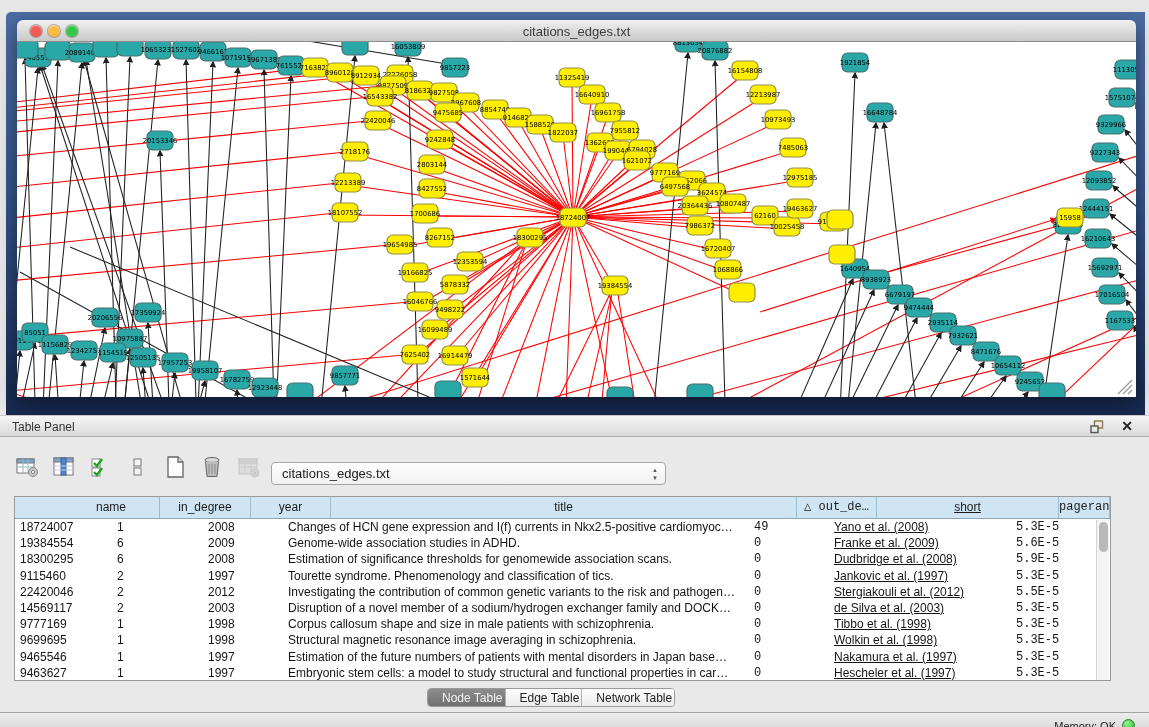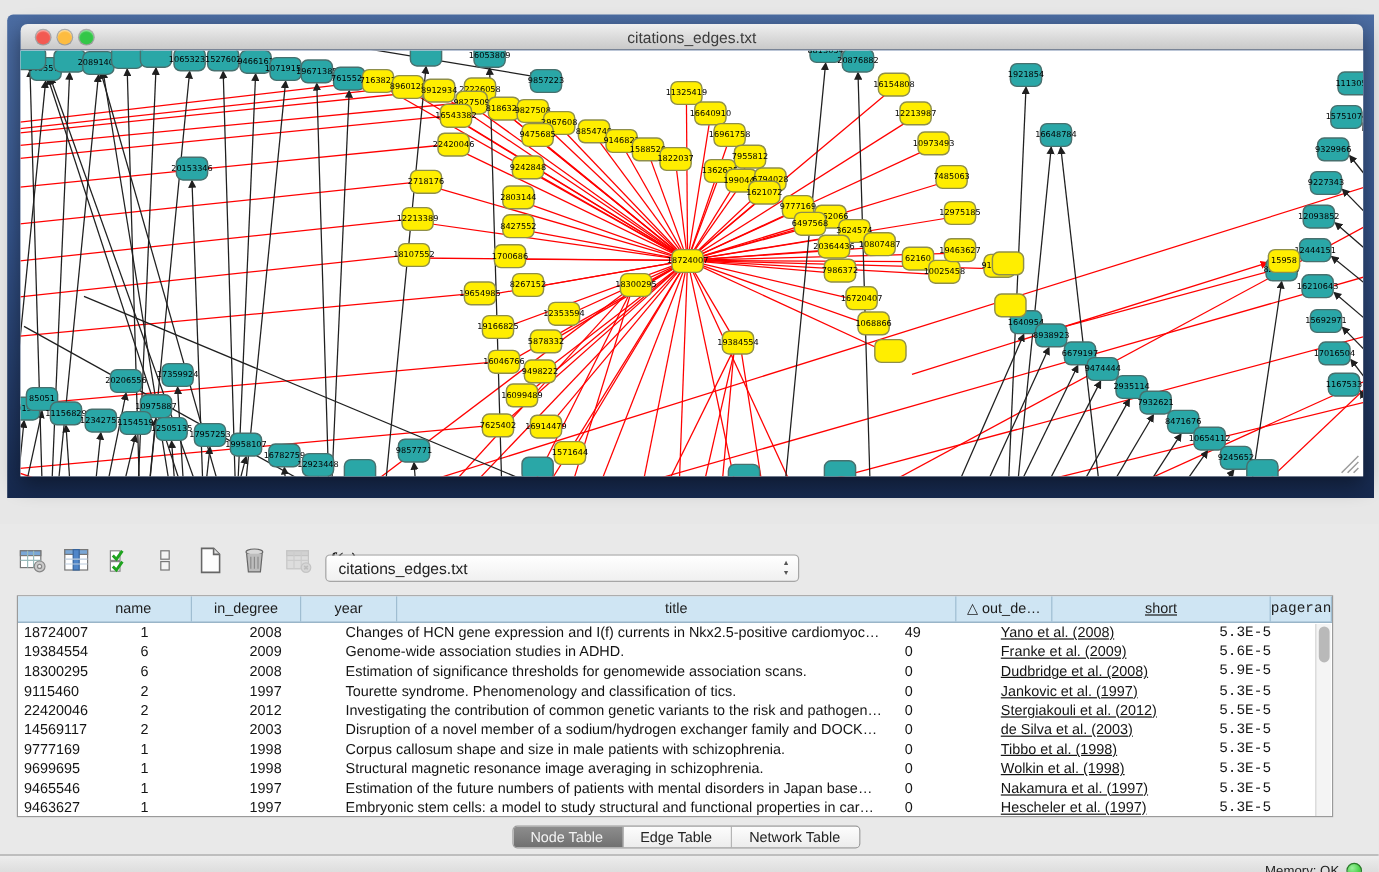--- a/index.html
+++ b/index.html
@@ -34,26 +34,26 @@
     background:linear-gradient(#ffffff,#f0f0f0); border:1px solid #a6a6a6; border-radius:4px;
     font-size:13px; color:#222; display:flex; align-items:center; padding-left:10px; cursor:pointer; }
   #sheet-select .arrows { position:absolute; right:7px; top:3px; font-size:6px; line-height:8px; color:#555; text-align:center; }
 
   #grid { position:absolute; left:14px; top:59px; width:1097px; height:185px; background:#fff; border:1px solid #9a9a9a; }
   .hdr-row { display:flex; height:22px; background:#cfe5f3; border-bottom:1px solid #8aa8bd;padding-left:48px; }
   .hdr-cell { font-size:12px; color:#1c1c1c; text-align:center; line-height:21px; border-right:1px solid #9fbdd1;
     overflow:hidden; white-space:nowrap; cursor:pointer; }
   .row { display:flex; height:16.2px; }
   .cell { font-size:12px; color:#141414; line-height:16px; padding-left:5px; overflow:hidden; white-space:nowrap; }
-  .c0{width:97px;} .c1{width:91px;} .c2{width:80px;} .c3{width:466px;} .c4{width:80px;} .c5{width:182px;text-decoration:underline;} .c6{flex:1;font-family:Liberation Mono, monospace;}
+  .c0{width:97px;} .c1{width:91px;} .c2{width:80px;} .c3{width:466px;} .c4{width:80px;font-family:Liberation Mono, monospace;} .c5{width:182px;text-decoration:underline;} .c6{flex:1;font-family:Liberation Mono, monospace;}
   #vscroll { position:absolute; right:1px; top:23px; width:13px; height:160px; background:#f4f4f4; border-left:1px solid #d5d5d5; }
   #vthumb { position:absolute; left:2px; top:2px; width:9px; height:30px; background:#b9b9b9; border-radius:5px; }
 
   #tabs { position:absolute; left:427px; top:251px; height:19px; display:flex; border:1px solid #9a9a9a; border-radius:4px; overflow:hidden; background:#fff; }
-  .tab { font-size:12px; padding:2px 16px 0 14px; color:#222; background:linear-gradient(#fdfdfd,#ececec); border-right:1px solid #b5b5b5; cursor:pointer; }
+  .tab { font-size:12px; padding:2px 2px 0 14px; color:#222; background:linear-gradient(#fdfdfd,#ececec); border-right:1px solid #b5b5b5; cursor:pointer; }
   .tab:last-child { border-right:none; }
   .tab.active { background:linear-gradient(#8d8d8d,#707070); color:#f4f4f4; }
 
   #statusbar { position:absolute; left:0; top:700px; width:1149px; height:27px;
     background:linear-gradient(#ededed,#cfcfcf); border-top:1px solid #a3a3a3; }
   #memory { position:absolute; right:14px; top:6px; display:flex; align-items:flex-end; gap:6px; font-size:11px; color:#222; }
   #mem-dot { width:13px; height:13px; border-radius:50%; background:radial-gradient(circle at 35% 30%,#8ae88a,#2fbf3a 70%); border:1px solid #2a7a2a; }
 </style>
 </head>
 <body>
@@ -741,20 +741,28 @@
           <g id="resize-grip" stroke="#9a9a9a" stroke-width="1.2">
             <line x1="1118" y1="382" x2="1132" y2="368"></line>
             <line x1="1123" y1="382" x2="1132" y2="373"></line>
             <line x1="1128" y1="382" x2="1132" y2="378"></line>
           </g>
         </svg>
       </div>
     </div>
   </div>
 
+  <div id="tp-header">
+    <span class="tp-title">Table Panel</span>
+    <svg id="tp-float" viewBox="0 0 15 14">
+      <rect x="4.5" y="1" width="8" height="7" fill="none" stroke="#8a7a4a" stroke-width="1.4"></rect>
+      <rect x="1" y="6" width="7" height="6.5" fill="#e9e9e9" stroke="#555" stroke-width="1.4"></rect>
+    </svg>
+    <span id="tp-close">✕</span>
+  </div>
 
   <div id="tp-body">
     <div id="toolbar">
         <div class="tbtn">
           <svg width="24" height="24" viewBox="0 0 24 24">
             <rect x="2" y="4" width="17" height="14" fill="#fff" stroke="#777"></rect>
             <rect x="2" y="4" width="17" height="4" fill="#7aa7d6" stroke="#777"></rect>
             <path d="M2 12h17M8 4v14M13 4v14" stroke="#9bb" fill="none"></path>
             <circle cx="18" cy="17" r="4.5" fill="#c9c9c9" stroke="#888"></circle>
             <circle cx="18" cy="17" r="1.7" fill="#eee" stroke="#888"></circle>

